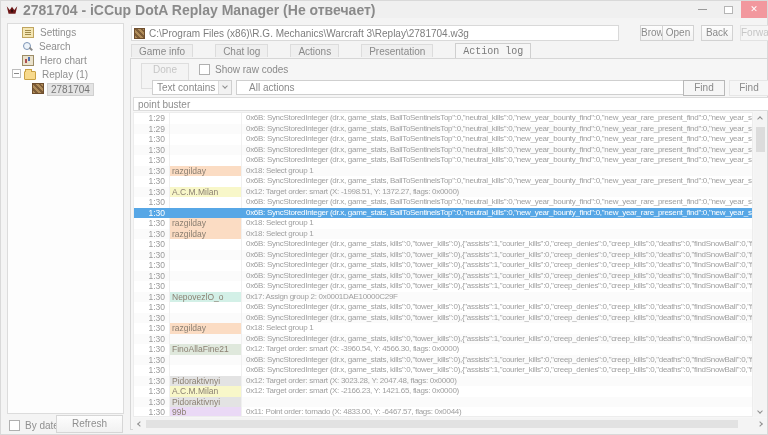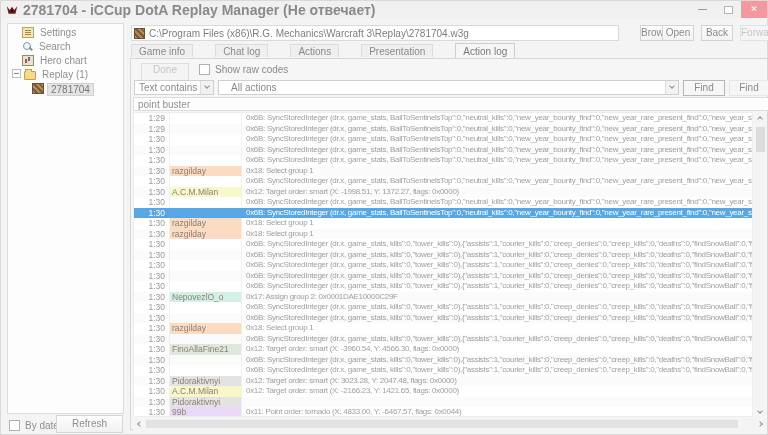--- a/index.html
+++ b/index.html
@@ -69,33 +69,33 @@
     border:1px solid #d2d2d2; font-size:10px; color:#8a8a8a; text-align:center; line-height:14px; }
   .btn.disabled { color:#c6c6c6; border-color:#e2e2e2; background:#f5f5f5; }
   #browse-btn { left:494px; width:32px;margin-left:17px; }
   #open-btn   { left:533px; width:32px; }
   #back-btn   { left:572px; width:32px;text-align:center; }
   #forward-btn{ left:611px; width:32px; }
 
   .tabstrip { position:absolute; left:2px; top:20px; height:15px; display:flex; align-items:center;gap:21px; }
   .tab { font-size:10px; color:#8a8a8a; padding:1px 7px 1px 7px; height:13px;
     border:1px solid #dcdcdc; border-bottom:none; background:#efefef; margin-right:1px; line-height:12px; }
-  .tab.active { background:#f6f6f6; height:15px; line-height:14px; border-color:#cfcfcf; color:#7a7a7a; }
+  .tab.active { background:#f6f6f6; height:15px; line-height:14px; border-color:#cfcfcf; color:#7a7a7a;font-family:Liberation Mono, monospace; }
 
   .contentbox { position:absolute; left:1px; top:35px; width:638px; height:372px;
     background:#f6f6f6; border:1px solid #d6d6d6; }
 
   .done-btn { position:absolute; left:10px; top:4px; width:48px; height:26px;
     background:#f4f4f4; border:1px solid #dedede; color:#c6c6c6; font-size:10px;
     text-align:center; line-height:12px; }
   .rawcodes { position:absolute; left:68px; top:5px; display:flex; align-items:center; }
   .rawcodes .cb-label { font-size:10px; color:#8a8a8a; margin-left:5px; }
 
   .combo { position:absolute; top:21px; height:15px; background:#fff; border:1px solid #cfcfcf;
-    font-size:10px; color:#8a8a8a; line-height:13px; }
+    font-size:10px; color:#8a8a8a; line-height:13px;margin-left:18px; }
   #filter-mode { left:3px; width:80px; padding-left:4px; }
   #action-scope { left:87px; width:461px; padding-left:12px; }
   .combo .arrow-box { position:absolute; right:0; top:0; width:13px; height:13px;
     background:#f2f2f2; border-left:1px solid #dcdcdc; }
   .chev { position:absolute; width:4px; height:4px; border-left:1px solid #8f8f8f; border-top:1px solid #8f8f8f; }
   .chev.down  { left:4px; top:3px; transform:rotate(225deg); }
   .chev.up2   { left:4px; top:5px; transform:rotate(45deg); }
   .chev.left2 { left:5px; top:4px; transform:rotate(-45deg); }
   .chev.right2{ left:3px; top:4px; transform:rotate(135deg); }
 

